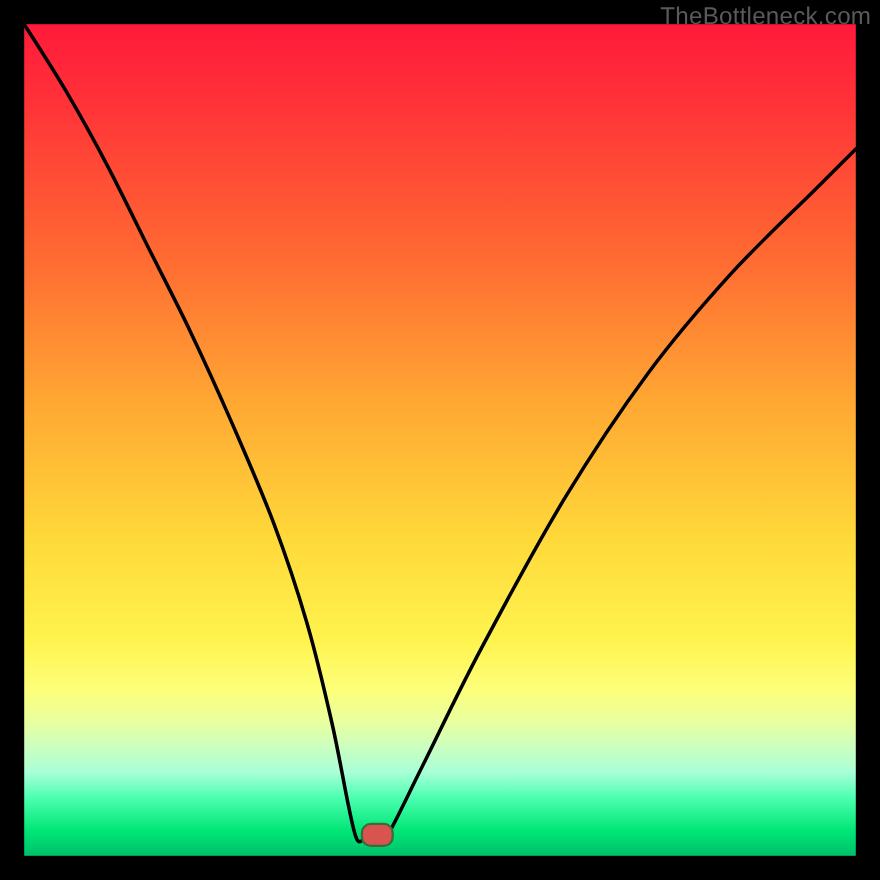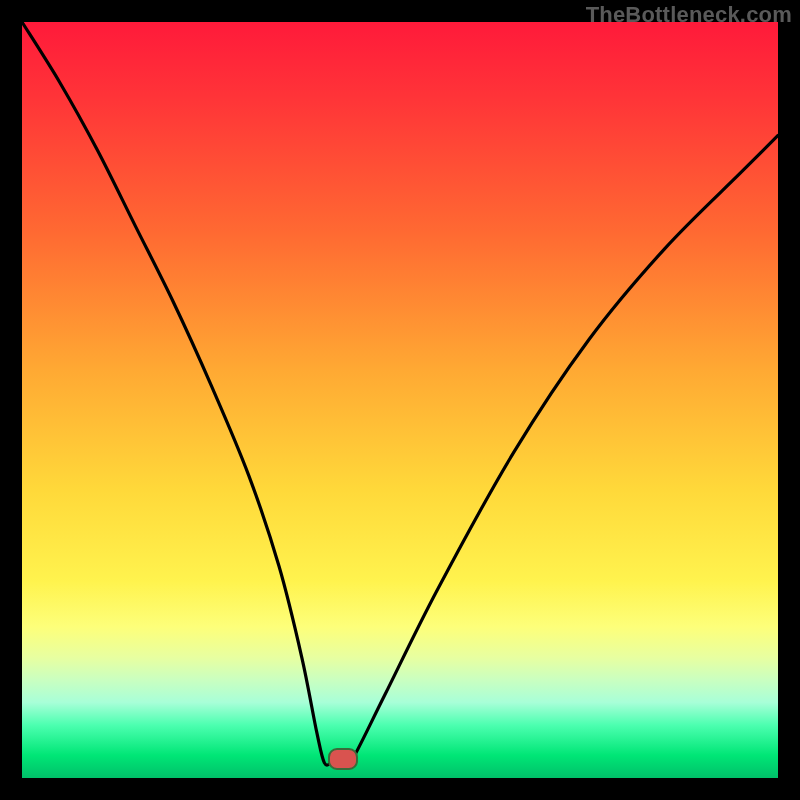--- a/index.html
+++ b/index.html
@@ -56,21 +56,21 @@
     background: #d9534f;
     border: 2px solid #3a6b3a;
     transform: translate(-50%, -50%);
   }
   .watermark {
     position: absolute;
     top: 2px;
     right: 8px;
     color: #5a5a5a;
     font-size: 22px;
-    font-weight: 700;
+    font-weight: 400;
     letter-spacing: 0.2px;
     user-select: none;
   }
 </style>
 </head>
 <body>
 
 <div class="stage">
   <div class="plot-area">
     <svg class="curve" viewBox="0 0 756 756" preserveAspectRatio="none">

